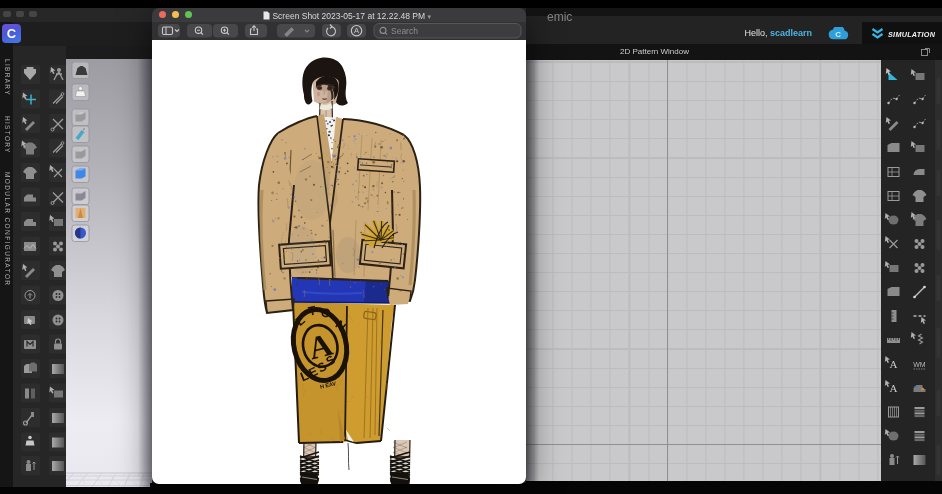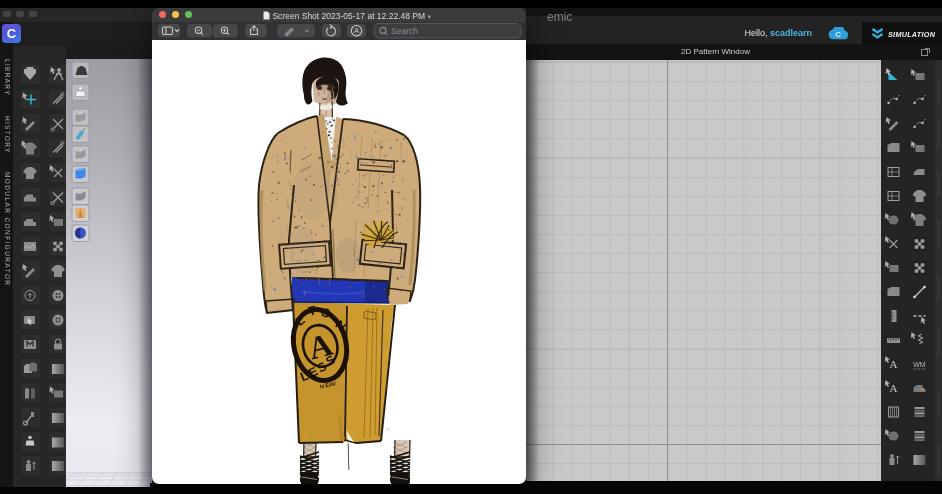--- a/index.html
+++ b/index.html
@@ -199,21 +199,21 @@
       <rect x="4.5" y="146" width="10" height="10" fill="#e0b070"></rect>
       <path d="M7 156 l2.5 -10 l2.5 10 z" fill="#c88a48"></path>
       <rect x="1" y="163" width="17" height="16.5" rx="2.5" fill="rgba(250,250,252,.28)" stroke="#93939c" stroke-width=".8"></rect>
       <circle cx="9.5" cy="171" r="5.5" fill="#3858c8"></circle>
       <path d="M9.5 165.5 a5.5 5.5 0 0 0 0 11 z" fill="#28348a"></path>
     </svg>
 
   <div class="abs" style="left:138px;top:59px;width:14px;height:428px;background:linear-gradient(90deg,rgba(40,40,60,0),rgba(40,40,60,.45));"></div>
 
   <div class="abs" style="left:526px;top:44px;width:416px;height:16px;background:#131313;"></div>
-  <div class="abs" style="left:620px;top:47px;width:130px;text-align:right;font-size:8px;color:#cccccc;">2D Pattern Window</div>
+  <div class="abs" style="left:620px;top:47px;width:130px;text-align:left;font-size:8px;color:#cccccc;">2D Pattern Window</div>
   <svg class="abs" style="left:921px;top:48px;" width="9" height="8" viewBox="0 0 9 8">
     <rect x="0.5" y="1.5" width="6" height="6" fill="none" stroke="#8a8a8a" stroke-width="1"></rect>
     <path d="M4 0.5 h4.5 v4.5" fill="none" stroke="#8a8a8a" stroke-width="1"></path>
   </svg>
 
   <div class="abs" id="grid" style="left:526px;top:60px;width:355px;height:421px;background:repeating-linear-gradient(90deg,#bcbcbf 0px,#bcbcbf 1px,transparent 1px,transparent 19.1px),repeating-linear-gradient(180deg,#bcbcbf 0px,#bcbcbf 1px,transparent 1px,transparent 19.1px),#c9c9cb;background-position:7.4px 2.1px,7.4px 2.1px;"></div>
 
   <div class="abs" style="left:667px;top:60px;width:1px;height:421px;background:#909093;"></div>
   <div class="abs" style="left:526px;top:444px;width:355px;height:1px;background:#909093;"></div>
 

